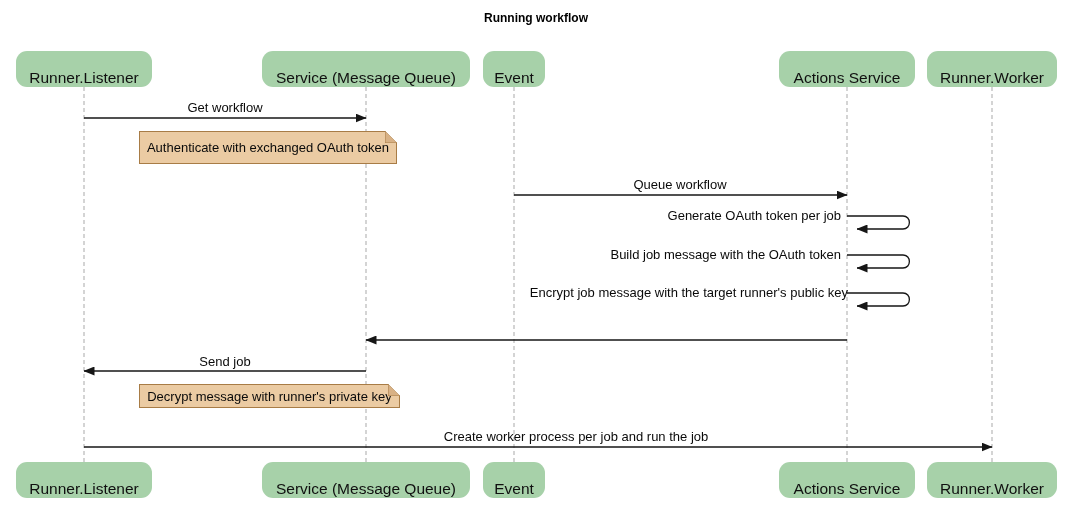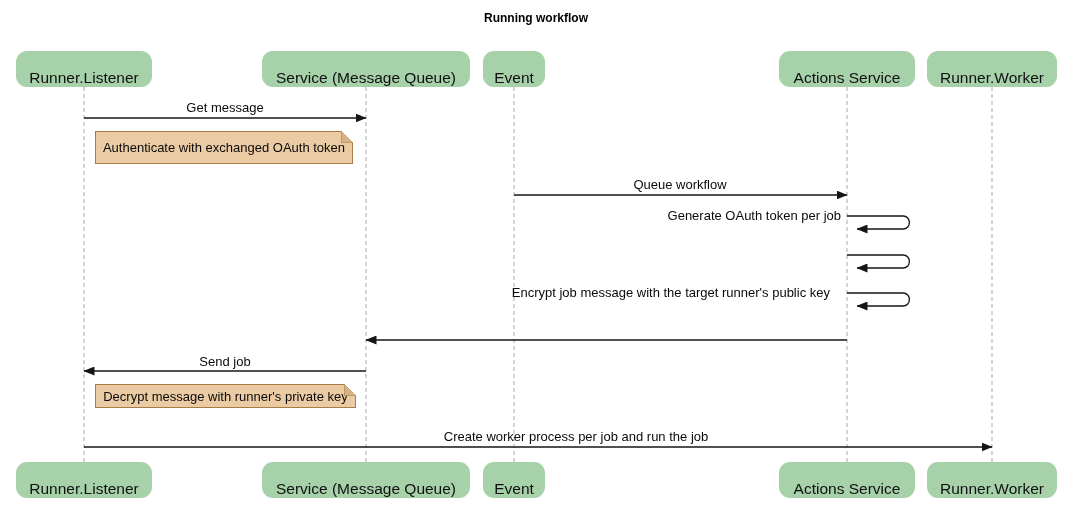--- a/index.html
+++ b/index.html
@@ -47,20 +47,21 @@
     position: absolute;
     background: #ebcba3;
     border: 1px solid #a87c46;
     display: flex;
     align-items: center;
     justify-content: center;
     font-size: 13px;
     color: #0a0a0a;
     white-space: nowrap;
     clip-path: polygon(0 0, calc(100% - 12px) 0, 100% 12px, 100% 100%, 0 100%);
+    margin-left: 44px;
   }
   .note .fold {
     position: absolute;
     top: -1px; right: -1px;
     width: 12px; height: 12px;
   }
 </style>
 </head>
 <body>
 
@@ -118,24 +119,25 @@
   <div class="actor" style="left:483px; top:462px; width:62px;">
     <span>Event</span>
   </div>
   <div class="actor" style="left:779px; top:462px; width:136px;">
     <span>Actions Service</span>
   </div>
   <div class="actor" style="left:927px; top:462px; width:130px;">
     <span>Runner.Worker</span>
   </div>
 
-  <div class="msg-label msg-center" style="left:225px; top:101px;">Get message</div>
+  <div class="msg-label msg-center" style="left:225px; top:101px;">Get workflow</div>
   <div class="msg-label msg-center" style="left:680px; top:178px;">Queue workflow</div>
   <div class="msg-label" style="right:231px; top:209px;">Generate OAuth token per job</div>
-  <div class="msg-label" style="right:242px; top:286px;text-align:right;">Encrypt job message with the target runner's public key</div>
+  <div class="msg-label" style="right:231px; top:248px;">Build job message with the OAuth token</div>
+  <div class="msg-label" style="right:224px; top:286px;text-align:right;">Encrypt job message with the target runner's public key</div>
   <div class="msg-label msg-center" style="left:225px; top:355px;">Send job</div>
   <div class="msg-label msg-center" style="left:538px; top:430px;margin-left:38px;">Create worker process per job and run the job</div>
 
   <div class="note" style="left:95px; top:131px; width:258px; height:33px;">
     <span>Authenticate with exchanged OAuth token</span>
     <svg class="fold" width="12" height="12">
       <path d="M0 0 L12 12 L0 12 Z" fill="#d8b185" stroke="#a87c46" stroke-width="1"></path>
     </svg>
   </div>
   <div class="note" style="left:95px; top:384px; width:261px; height:24px;">

